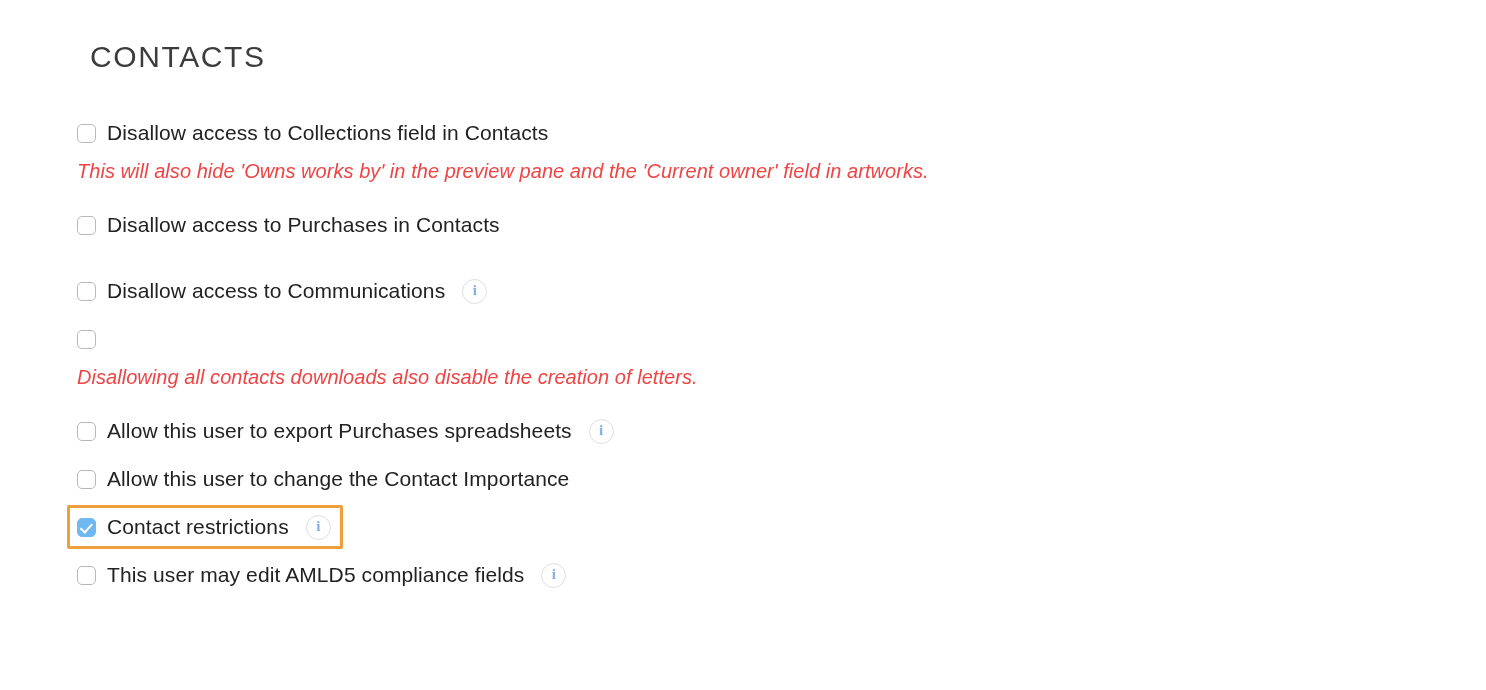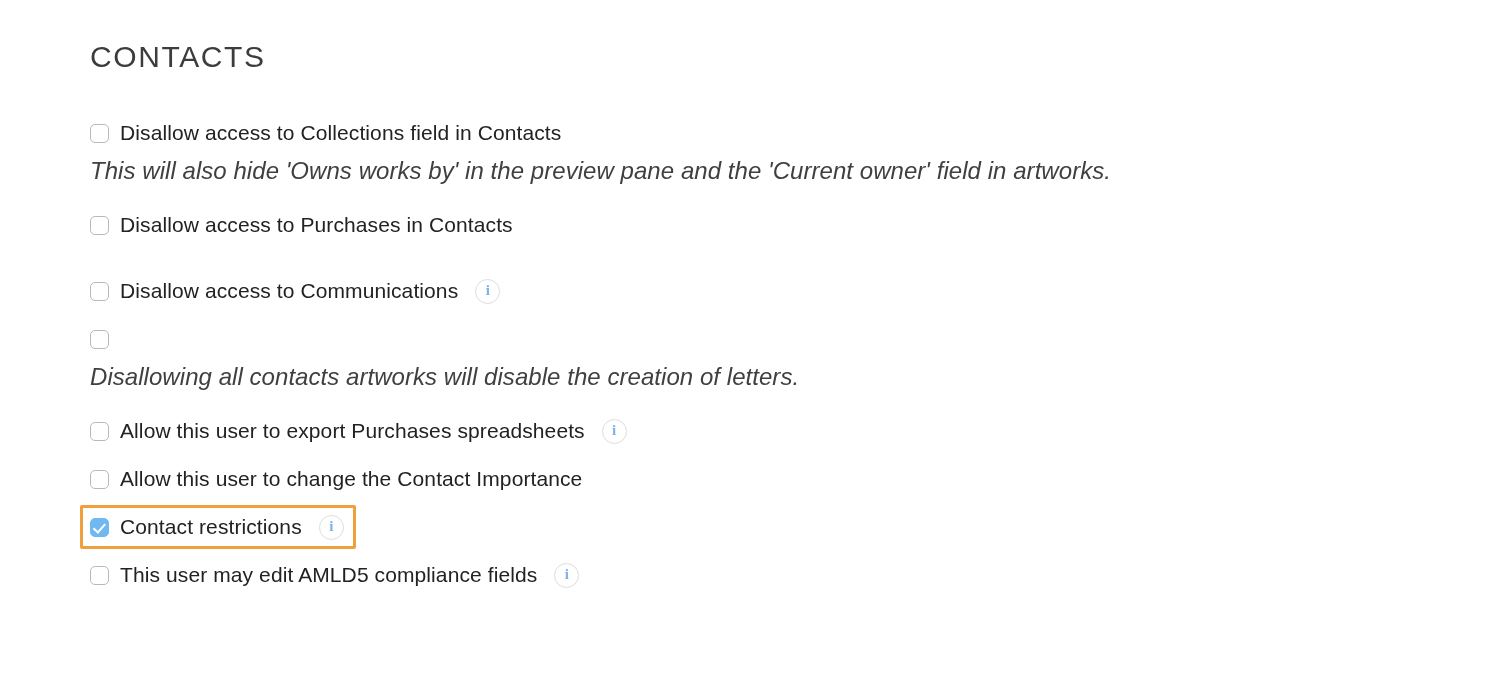--- a/index.html
+++ b/index.html
@@ -31,21 +31,21 @@
     font-weight: 400;
     letter-spacing: 1.6px;
     color: #3c3c3c;
     line-height: 1;
     white-space: nowrap;
   }
 
   
   .rows {
     position: absolute;
-    left: 90px;
+    left: 77px;
     top: 118px;
     width: 1330px;
   }
 
   .opt-row {
     position: relative;
     display: flex;
     align-items: center;
     height: 30px;
   }
@@ -89,23 +89,23 @@
     font-size: 21px;
     font-weight: 400;
     color: #222222;
     line-height: 28px;
     white-space: nowrap;
     letter-spacing: 0.1px;
   }
 
   
   .helper {
-    font-size: 24px;
+    font-size: 20px;
     font-style: italic;
-    color: #404040;
+    color: #ef4444;
     line-height: 26px;
     white-space: nowrap;
     letter-spacing: 0.05px;
   }
 
   
   .info-icon {
     flex: 0 0 auto;
     margin-left: 17px;
     width: 25px;
@@ -177,21 +177,21 @@
         <span class="glyph">i</span>
       </span>
     </div>
 
     <div class="gap-md"></div>
 
     <div class="opt-row">
       <span class="cb"></span>
     </div>
     <div class="gap-sm"></div>
-    <div class="helper">Disallowing all contacts artworks will disable the creation of letters.</div>
+    <div class="helper">Disallowing all contacts downloads also disable the creation of letters.</div>
 
     <div class="gap-lg"></div>
 
     <div class="opt-row">
       <span class="cb"></span>
       <span class="opt-label">Allow this user to export Purchases spreadsheets</span>
       <span class="info-icon">
         <span class="glyph">i</span>
       </span>
     </div>

